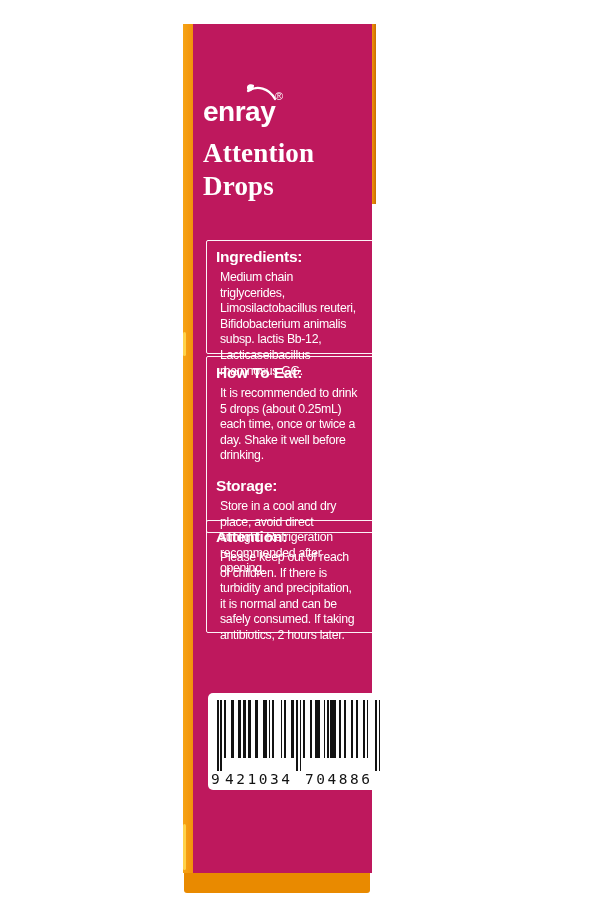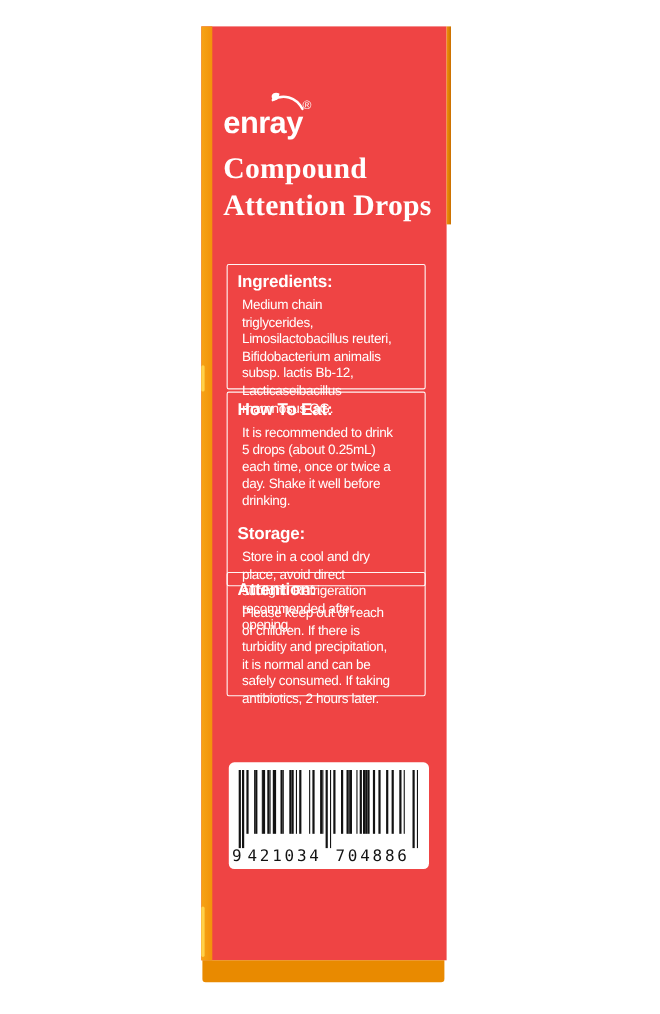--- a/index.html
+++ b/index.html
@@ -1,18 +1,18 @@
 <!DOCTYPE html>
 <html><head>
 <meta charset="utf-8">
 <style>
   html,body{margin:0;padding:0;background:#ffffff;}
   .stage{position:relative;width:600px;height:922px;background:#ffffff;overflow:hidden;
          font-family:"Liberation Sans",sans-serif;}
-  .box{position:absolute;left:183px;top:24px;width:223px;height:849px;background:#ef4444;}
+  .box{position:absolute;left:183px;top:24px;width:189px;height:849px;background:#be185d;}
   .side-strip{position:absolute;left:0;top:0;width:10px;height:100%;
               background:linear-gradient(90deg,#F6A416,#F2920A);}
   .edge-hl{position:absolute;left:0;width:3px;background:#FFD24A;border-radius:2px;}
   .edge-hl.hl-top{top:308px;height:24px;}
   .edge-hl.hl-bottom{top:800px;height:46px;}
   .lid-edge{position:absolute;top:0;right:-4px;width:4px;height:180px;
             background:linear-gradient(90deg,#F2920A,#C96F00);}
   .flap{position:absolute;left:1px;right:2px;bottom:-20px;height:20px;background:#E98A00;
         border-radius:0 0 3px 3px;}
   
@@ -61,21 +61,20 @@
     <div class="logo">
       <span class="logo-text">enray</span>
       <svg class="leaf" viewBox="0 0 36 18">
         <path d="M34 16 C28 5, 16 2, 7 8" fill="none" stroke="#ffffff" stroke-width="2.2" stroke-linecap="round"></path>
         <path d="M7 8 C4 3, 8 0, 13 2 C13 7, 10 9, 7 8 Z" fill="#ffffff"></path>
       </svg>
       <span class="reg">®</span>
     </div>
 
     <div class="title">
-      <div>Compound</div>
       <div>Attention Drops</div>
     </div>
 
     <section class="panel panel-ingredients">
       <h3>Ingredients:</h3>
       <p>Medium chain triglycerides, Limosilactobacillus reuteri, Bifidobacterium animalis subsp. lactis Bb-12, Lacticaseibacillus rhamnosus GG.</p>
     </section>
 
     <section class="panel panel-usage">
       <h3>How To Eat:</h3>

